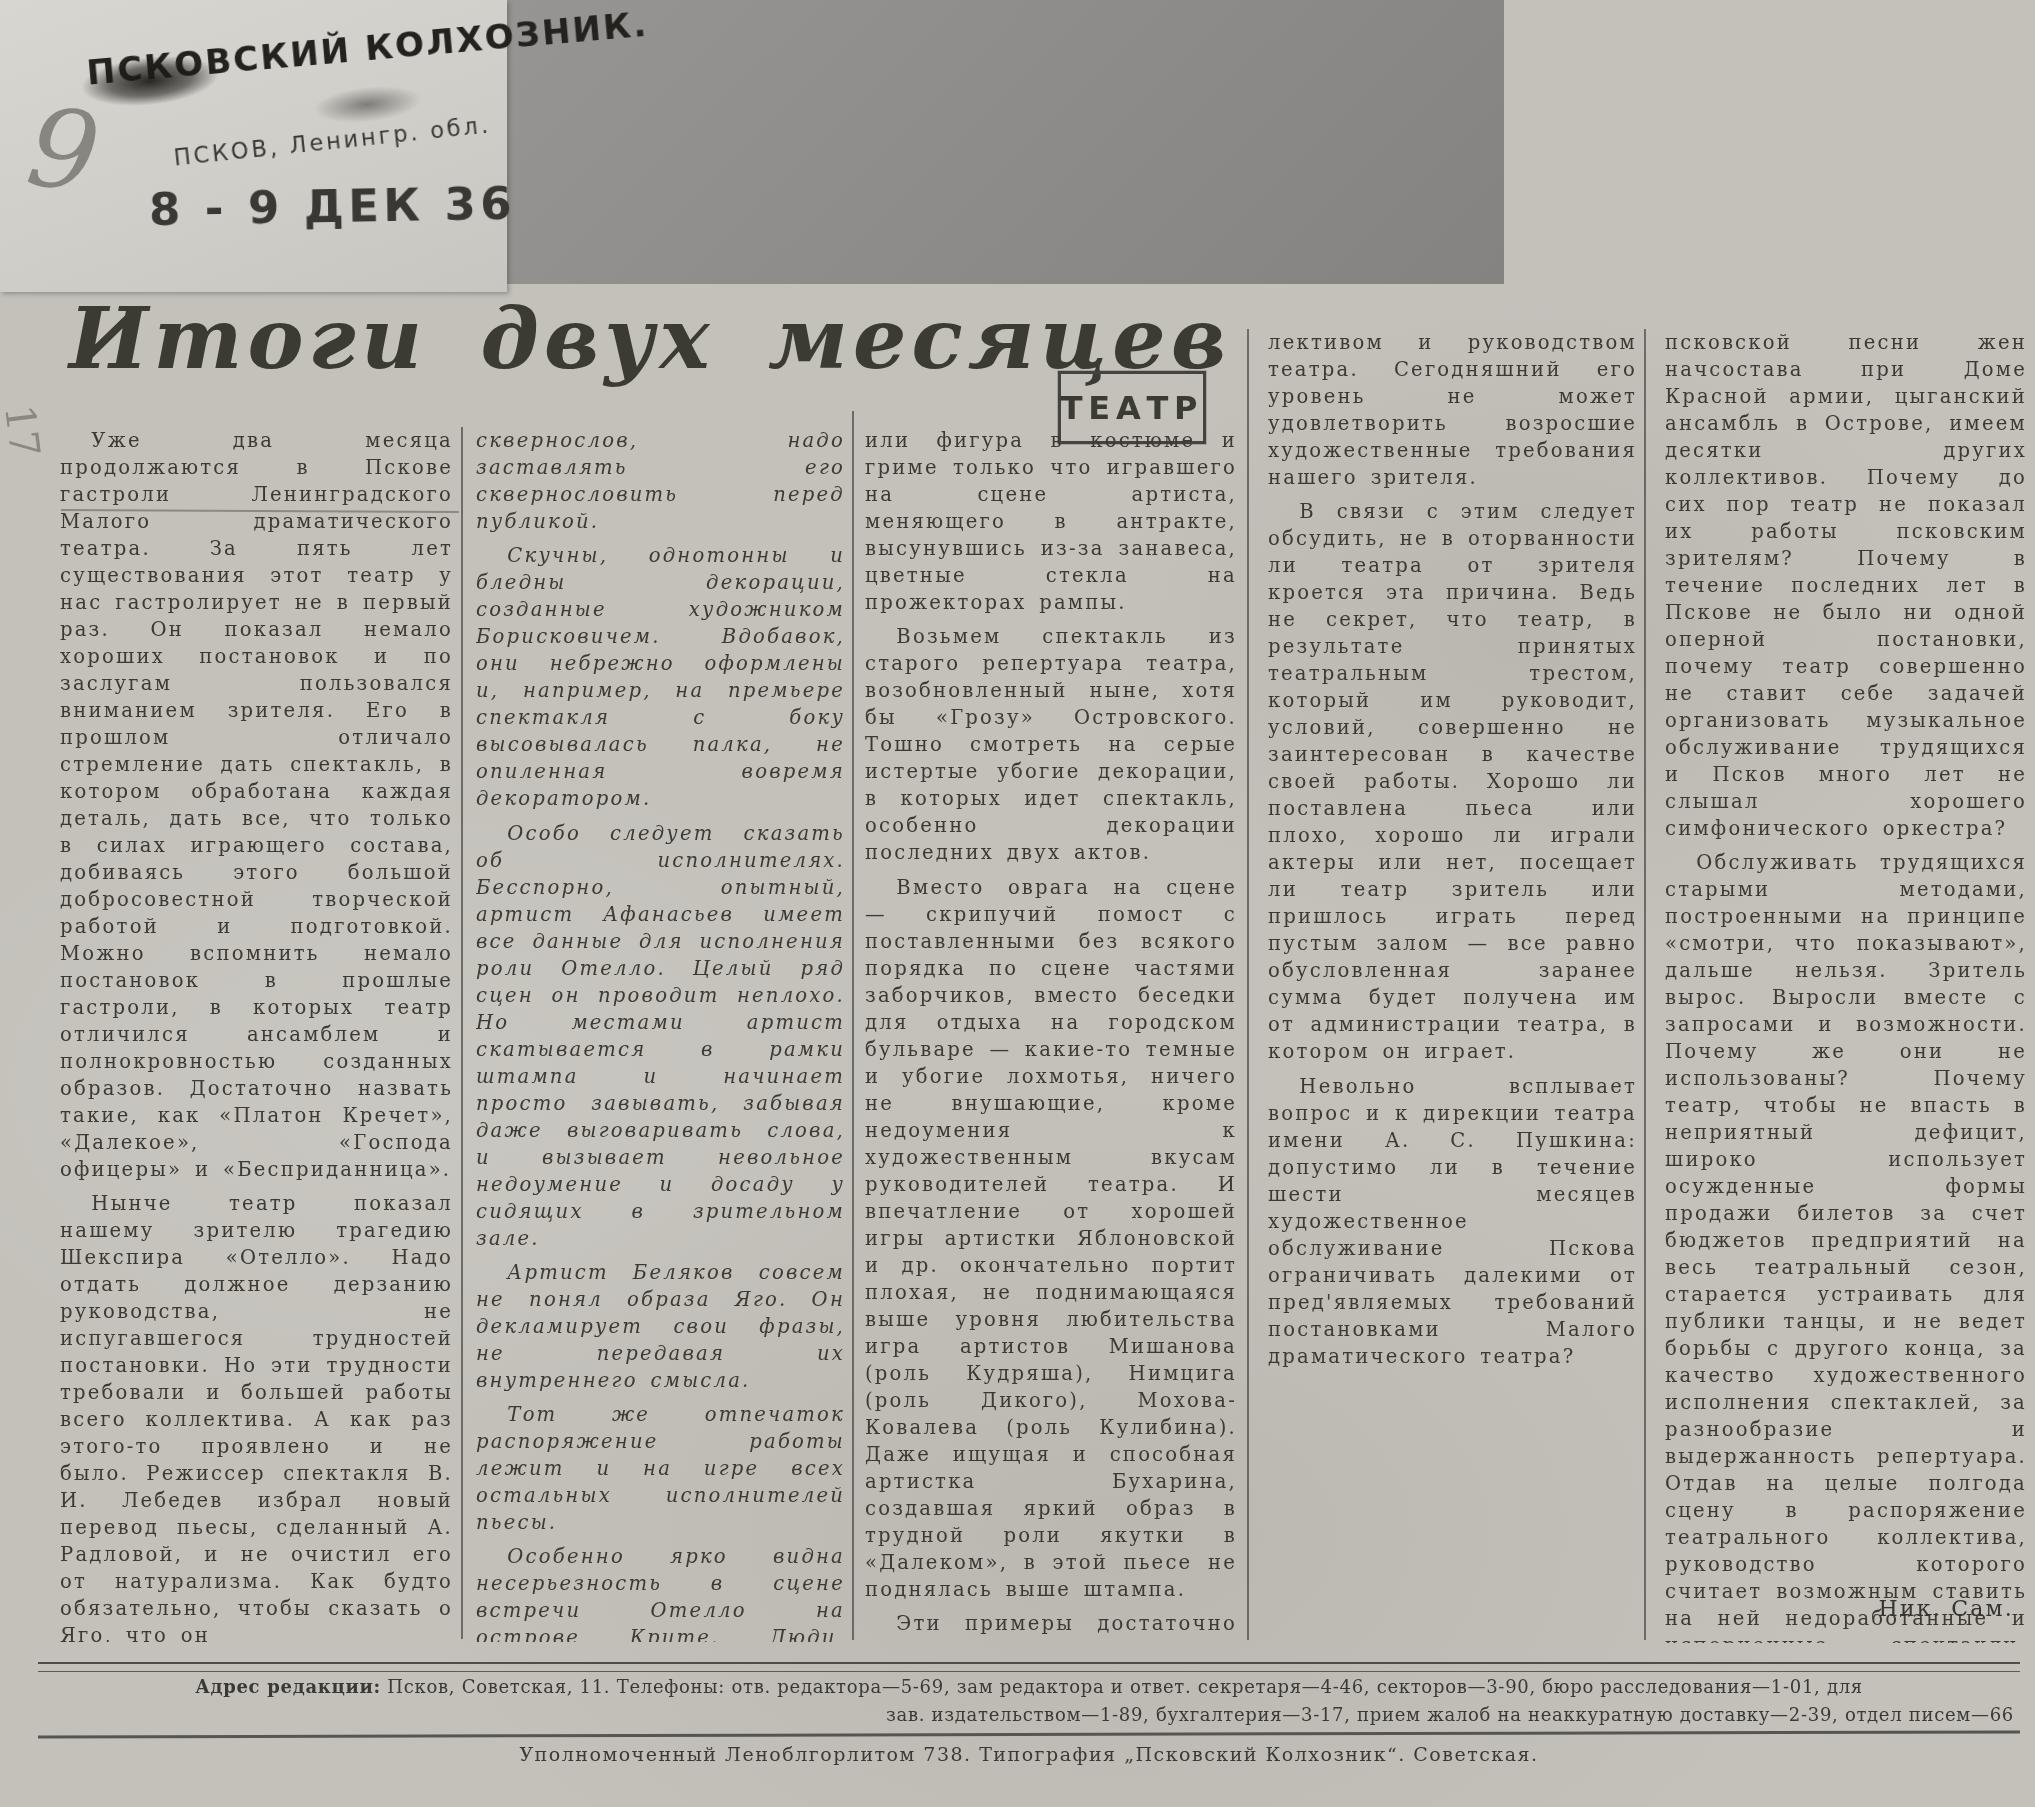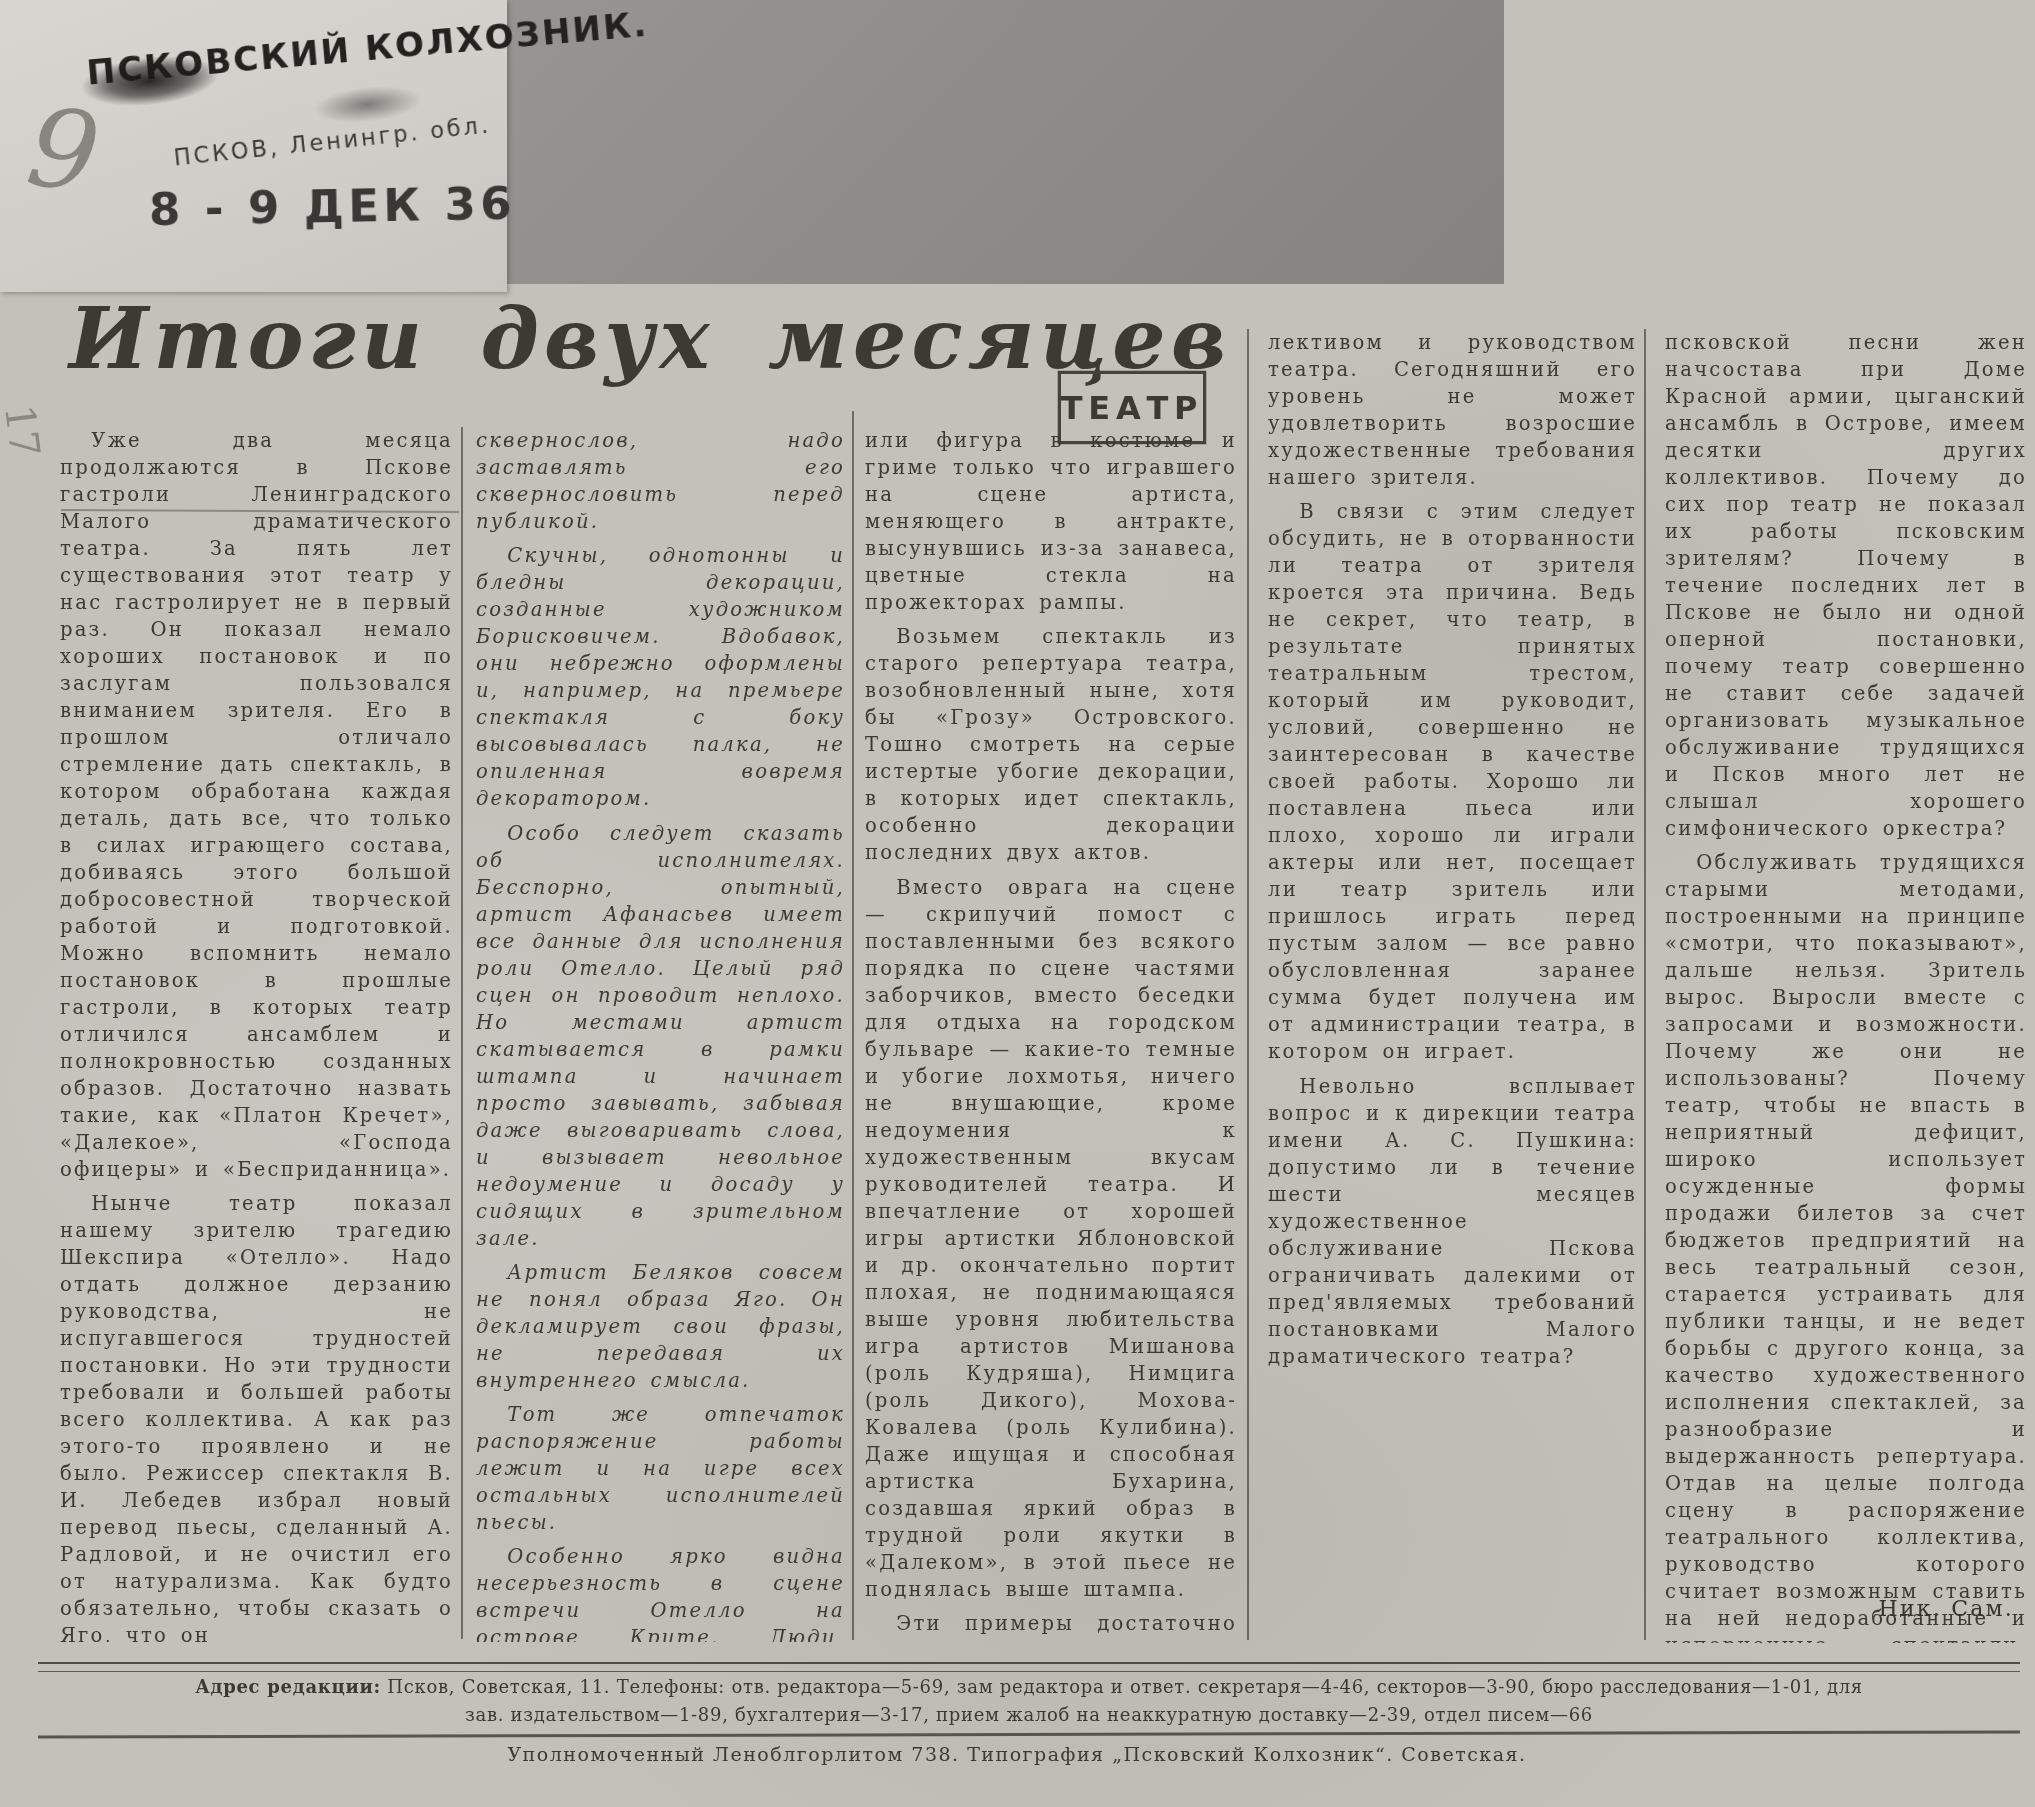--- a/index.html
+++ b/index.html
@@ -62,25 +62,25 @@
   .underline-mark{position:absolute;left:61px;top:510px;width:398px;height:2.2px;
     background:rgba(70,69,62,.45);transform:rotate(.3deg);}
   .signature{position:absolute;left:1665px;top:1596px;width:349px;text-align:right;
     font-weight:normal;font-size:22px;letter-spacing:2.2px;color:#35342e;}
   
   .footer-rule-top{position:absolute;left:38px;top:1662px;width:1982px;height:6.5px;
     border-top:2.9px solid rgba(50,49,44,.8);border-bottom:1.5px solid rgba(50,49,44,.7);}
   .footer-line1{position:absolute;left:44px;top:1676px;width:1970px;text-align:center;
     font-size:18px;letter-spacing:0.7px;color:#3a3933;filter:blur(0.1px);white-space:nowrap;}
   .footer-line1 b{font-weight:bold;}
-  .footer-line2{position:absolute;left:44px;top:1704px;width:1970px;text-align:center;
+  .footer-line2{position:absolute;left:44px;top:1704px;width:1970px;text-align:right;
     font-size:18px;letter-spacing:0.7px;color:#3a3933;filter:blur(0.1px);white-space:nowrap;}
   .footer-rule-bottom{position:absolute;left:38px;top:1733px;width:1982px;height:2.9px;
     background:rgba(50,49,44,.75);transform:rotate(-.15deg);}
-  .footer-imprint{position:absolute;left:32px;top:1743px;width:1970px;text-align:center;
+  .footer-imprint{position:absolute;left:44px;top:1743px;width:1970px;text-align:center;
     font-size:19px;letter-spacing:1.5px;color:#3a3933;filter:blur(0.1px);white-space:nowrap;}
 </style>
 </head>
 <body>
 
 <div class="page">
 
   <div class="dark-sheet"></div>
 
   <div class="label-paper">

